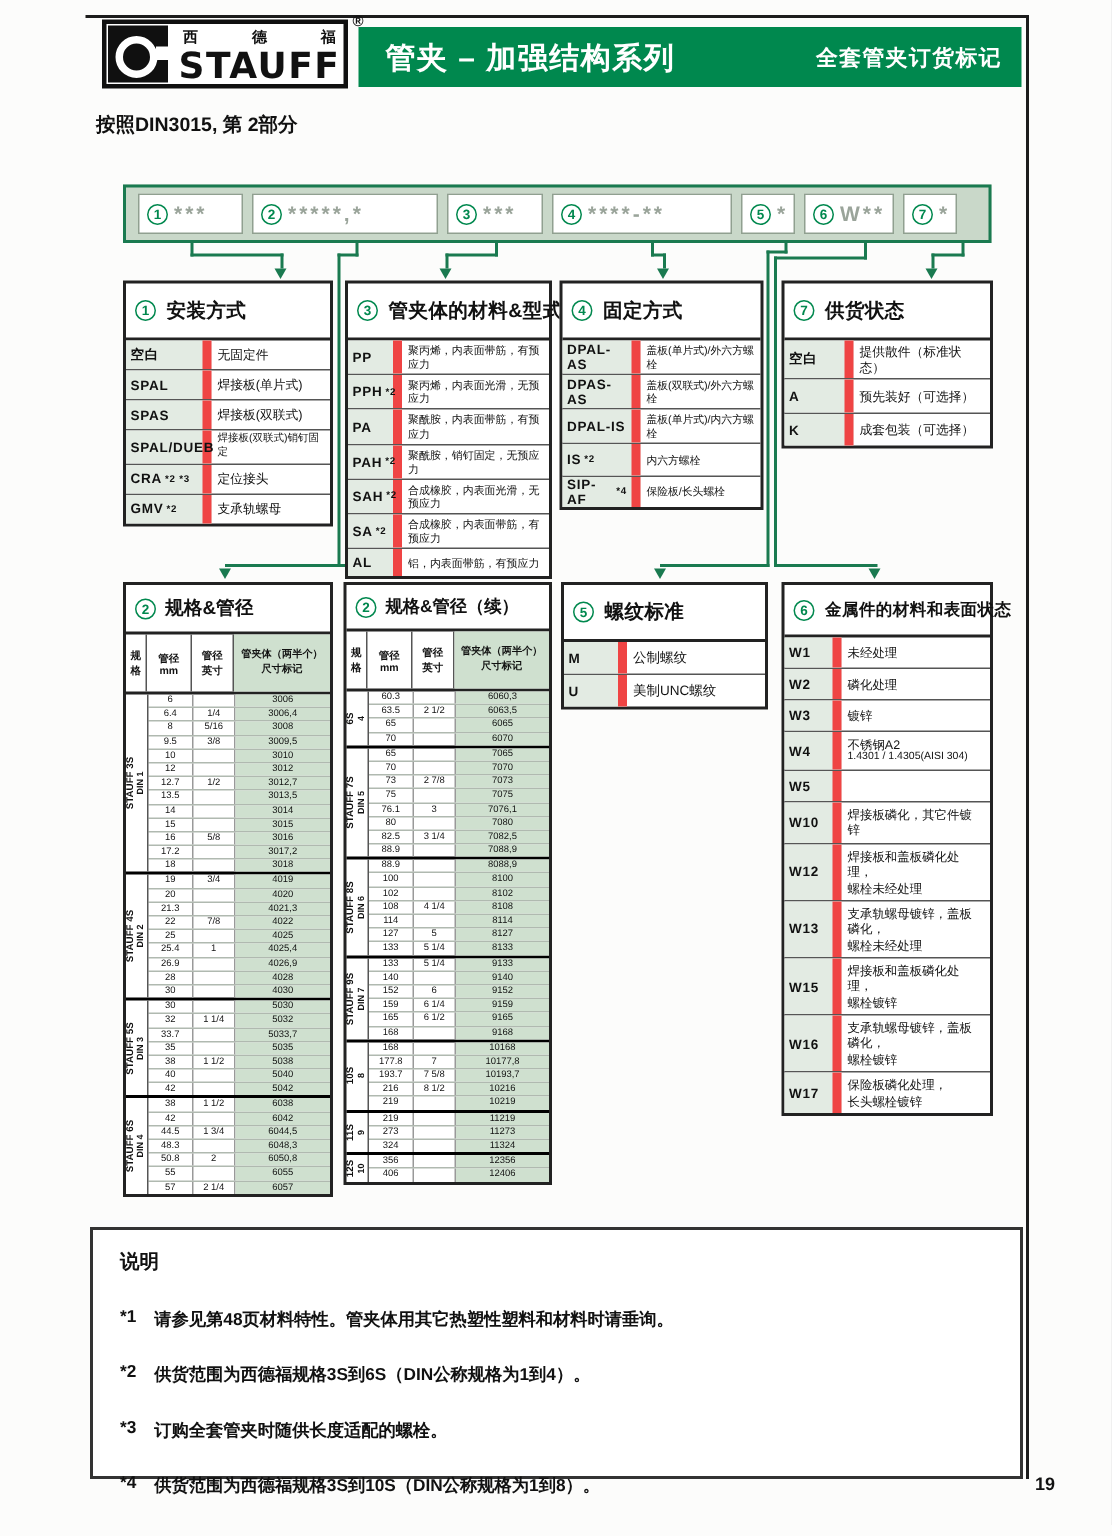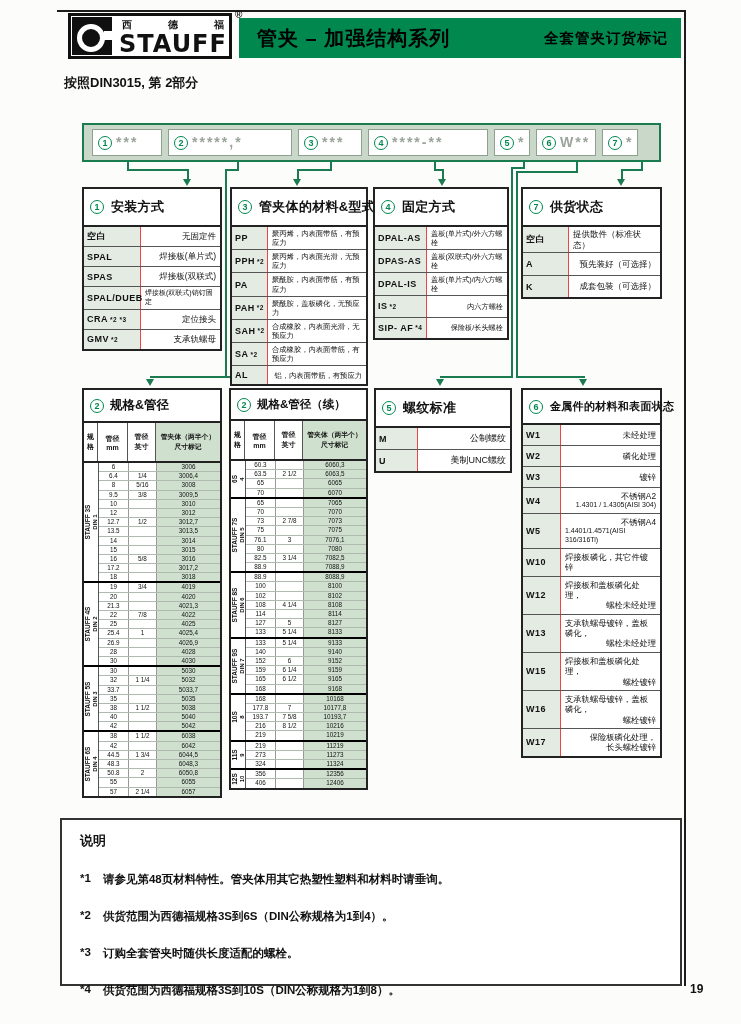--- a/index.html
+++ b/index.html
@@ -14,21 +14,21 @@
         display:flex;box-sizing:border-box;}
   .logo-icon{width:40px;background:#101010;position:relative;margin:1px;flex:0 0 auto;}
   .logo-icon::before{content:"";position:absolute;left:5px;top:7px;width:18px;height:18px;border:5px solid #fff;border-radius:50%;}
   .logo-icon::after{content:"";position:absolute;right:-1px;top:14px;width:9px;height:9px;background:#fff;}
   .logo-right{flex:1;display:flex;flex-direction:column;justify-content:space-between;padding:2px 6px 0 6px;}
   .logo-cn{display:flex;justify-content:space-between;font-size:10px;font-weight:700;padding:0 3px;}
   .logo-brand{font-size:24px;font-weight:800;letter-spacing:1px;line-height:1;font-family:"DejaVu Sans","Liberation Sans",sans-serif;}
   .logo-reg{position:absolute;left:235px;top:9px;font-size:10px;font-weight:700;}
   
   .banner{position:absolute;left:239px;top:18px;width:442px;height:40px;background:var(--green,#00884E);
-          display:flex;align-items:center;justify-content:space-between;padding:0 13px 0 18px;box-sizing:border-box;color:#000000;}
+          display:flex;align-items:center;justify-content:space-between;padding:0 13px 0 18px;box-sizing:border-box;color:#ffffff;}
   .banner-title{font-size:20px;font-weight:800;letter-spacing:1px;}
   .banner-sub{font-size:14.5px;font-weight:700;letter-spacing:1px;}
   .std{position:absolute;left:64px;top:74px;font-size:13px;font-weight:700;}
   
   .obox{position:absolute;left:82px;top:123px;width:579px;height:39px;background:#c9d8c9;
         border:2px solid var(--lgreen,#1A7A50);box-sizing:border-box;display:flex;align-items:center;gap:6px;padding:0 8px;}
   .oseg{background:#fff;border:1px solid #90a090;height:27px;display:flex;align-items:center;gap:4px;
         padding:0 5px;box-sizing:border-box;flex:0 0 auto;}
   .stars{color:#9aa49a;font-weight:700;font-size:14px;letter-spacing:2px;line-height:1;padding-bottom:2px;white-space:nowrap;}
   
@@ -40,24 +40,24 @@
   .vl{width:2px;} .hl{height:2px;}
   .ar{position:absolute;width:0;height:0;border-left:4px solid transparent;border-right:4px solid transparent;
       border-top:7px solid var(--lgreen,#1A7A50);}
   
   .ct{position:absolute;background:#fff;border:2px solid #222;box-sizing:border-box;}
   .ct .thead{display:flex;align-items:center;gap:7px;padding:9px 6px;border-bottom:2px solid #222;}
   .ct .ttl{font-weight:800;font-size:13px;letter-spacing:.3px;white-space:nowrap;}
   .crow{display:flex;border-top:1px solid #555;align-items:stretch;}
   .ct .crow:first-of-type{border-top:none;}
   .crow .code{background:#e3ebe3;font-weight:700;font-size:9px;letter-spacing:.5px;padding:0 3px;
-              display:flex;align-items:center;border-right:1px solid #ef4444;box-sizing:border-box;flex:0 0 auto;}
+              display:flex;align-items:center;border-right:6px solid #ef4444;box-sizing:border-box;flex:0 0 auto;}
   .crow .code sup{font-size:6.5px;margin-left:2px;}
   .crow .desc{flex:1;display:flex;flex-direction:column;justify-content:center;padding:2px 4px;
-              font-size:8.5px;line-height:1.25;overflow:hidden;align-items:flex-end;}
+              font-size:8.5px;line-height:1.25;overflow:hidden;}
   .desc .latin{font-size:7px;letter-spacing:0;}
   .t1 .crow{min-height:19px}.t1 .code{width:57px}
   .t3 .crow{min-height:17.5px}.t3 .code{width:36px}.t3 .desc{font-size:7.3px}
   .t4 .crow{min-height:20.5px}.t4 .code{width:52px}.t4 .desc{font-size:7.2px}
   .t7 .crow{min-height:21.5px}.t7 .code{width:46px}.t7 .desc{font-size:8.5px}
   .t5 .crow{min-height:21px}.t5 .code{width:42px}.t5 .desc{font-size:9px}
   .t6 .crow{min-height:20px}.t6 .code{width:38px}.t6 .desc{font-size:8.3px;padding:3px 4px;}
   .t6 .ttl{font-size:11px;}
   
   .stable{position:absolute;background:#fff;border:2px solid #222;box-sizing:border-box;}
@@ -254,21 +254,21 @@
         </div>
         <div class="crow">
           <div class="code">PA</div>
           <div class="desc">
             <div>聚酰胺，内表面带筋，有预应力</div>
           </div>
         </div>
         <div class="crow">
           <div class="code">PAH<sup>*2</sup></div>
           <div class="desc">
-            <div>聚酰胺，盖板磷化，无预应力</div>
+            <div>聚酰胺，销钉固定，无预应力</div>
           </div>
         </div>
         <div class="crow">
           <div class="code">SAH<sup>*2</sup></div>
           <div class="desc">
             <div>合成橡胶，内表面光滑，无预应力</div>
           </div>
         </div>
         <div class="crow">
           <div class="code">SA<sup>*2</sup></div>
@@ -917,24 +917,20 @@
         </div>
         <div class="crow">
           <div class="code">W4</div>
           <div class="desc">
             <div>不锈钢A2</div>
             <div class="latin">1.4301 / 1.4305(AISI 304)</div>
           </div>
         </div>
         <div class="crow">
           <div class="code">W5</div>
-          <div class="desc">
-            <div>不锈钢A4</div>
-            <div class="latin">1.4401/1.4571(AISI 316/316Ti)</div>
-          </div>
         </div>
         <div class="crow">
           <div class="code">W10</div>
           <div class="desc">
             <div>焊接板磷化，其它件镀锌</div>
           </div>
         </div>
         <div class="crow">
           <div class="code">W12</div>
           <div class="desc">

